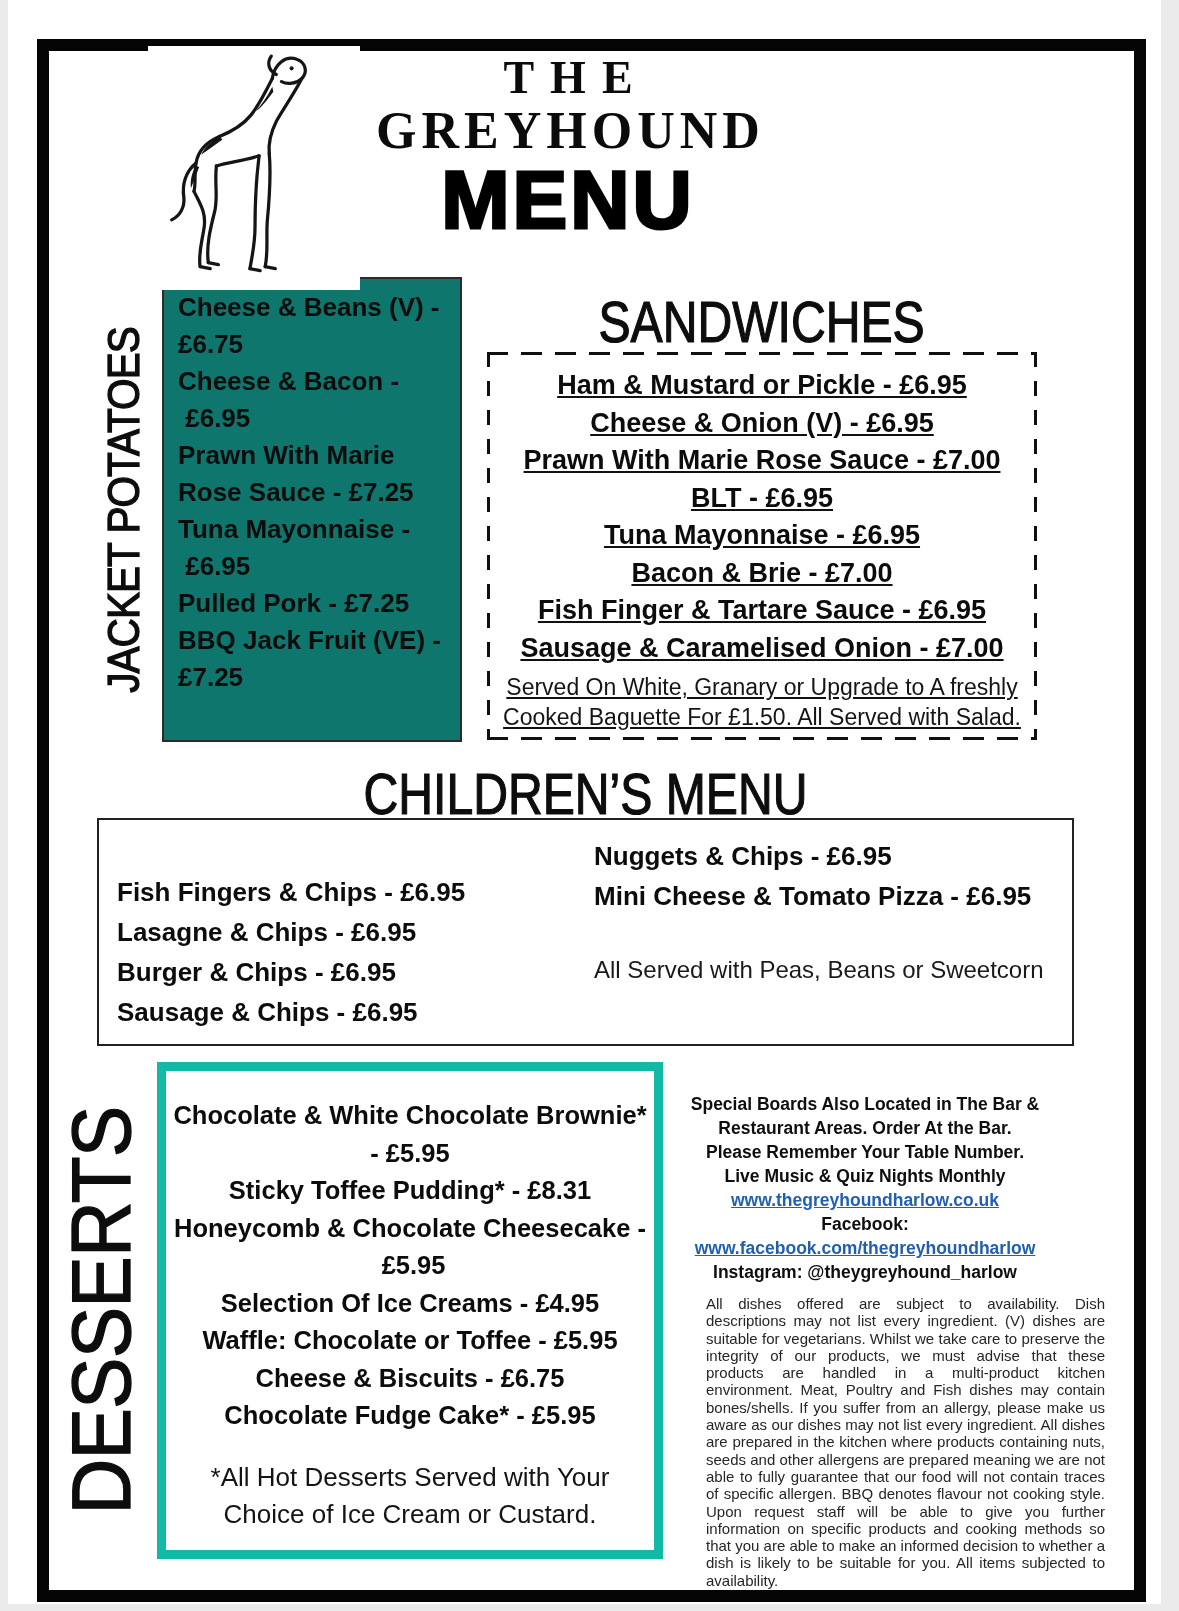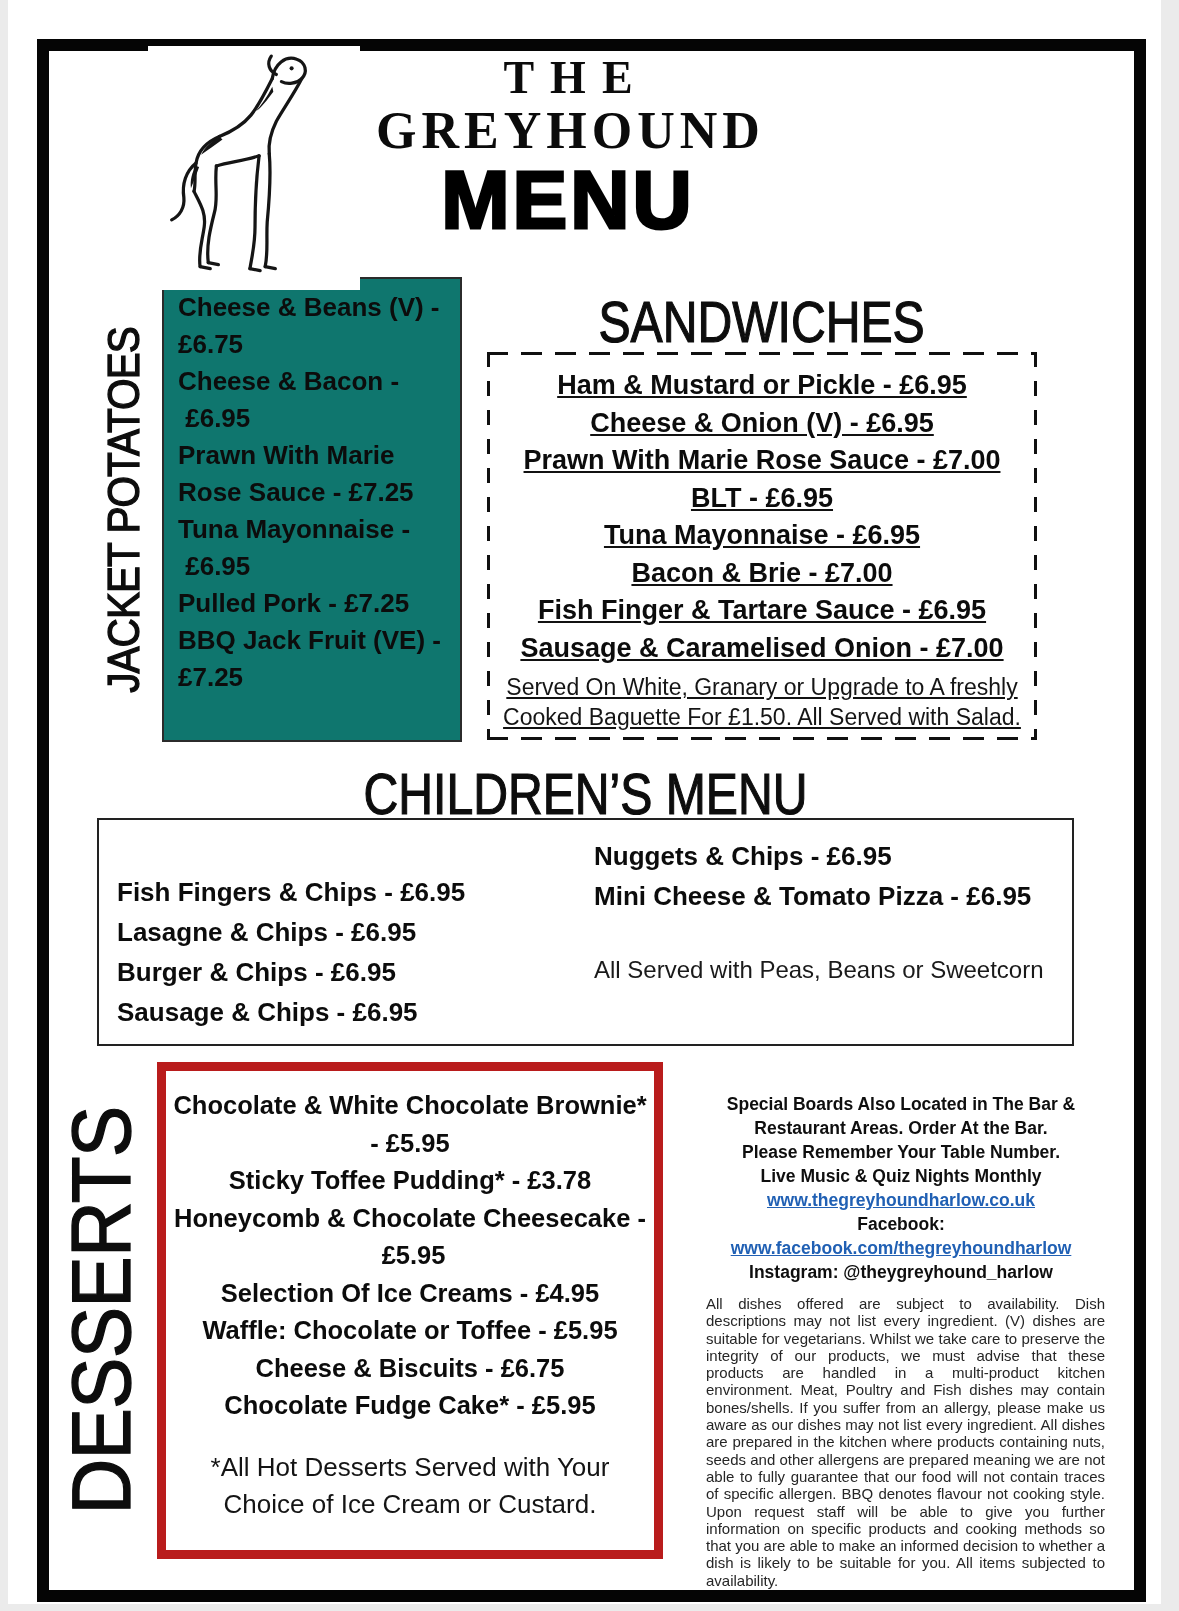--- a/index.html
+++ b/index.html
@@ -72,26 +72,26 @@
     position:absolute;left:97px;top:818px;width:977px;height:228px;box-sizing:border-box;
     border:2px solid #222;padding:14px 0 0 18px;
   }
   .child-col-left{position:absolute;left:18px;top:16px;width:470px;margin-top:36px;}
   .child-col-right{position:absolute;left:495px;top:16px;width:475px;}
   .child-item{font-weight:bold;font-size:26px;line-height:40px;color:#0c0c0c;}
   .child-note{font-size:24px;line-height:32px;color:#1a1a1a;margin-top:38px;}
   
   .dessert-box{
     position:absolute;left:157px;top:1062px;width:506px;height:497px;box-sizing:border-box;
-    border:9px solid #b91c1c;text-align:center;padding-top:16px;
+    border:9px solid #14b8a6;text-align:center;padding-top:26px;
   }
   .dessert-item{font-weight:bold;font-size:25.5px;line-height:37.5px;color:#0c0c0c;padding:0 6px;}
   .dessert-note{font-size:26px;line-height:37px;color:#141414;margin-top:24px;padding:0 10px;}
   
-  .info-block{position:absolute;left:700px;top:1092px;width:402px;text-align:center;}
+  .info-block{position:absolute;left:664px;top:1092px;width:402px;text-align:center;}
   .info-line{font-weight:bold;font-size:17.5px;line-height:24px;color:#0e0e0e;}
   .info-link{display:block;font-weight:bold;font-size:17.5px;line-height:24px;text-decoration:underline;cursor:pointer;}
   .disclaimer{
     position:absolute;left:706px;top:1295px;width:399px;
     font-size:15px;line-height:17.3px;color:#262626;text-align:justify;
   }
 </style>
 </head>
 <body>
 
@@ -186,21 +186,21 @@
     <div class="child-note">All Served with Peas, Beans or Sweetcorn</div>
   </div>
 </div>
 
 <div class="vlabel vlabel-desserts">
   <span>DESSERTS</span>
 </div>
 <div class="dessert-box">
   <div>
       <div class="dessert-item">Chocolate &amp; White Chocolate Brownie* - £5.95</div>
-      <div class="dessert-item">Sticky Toffee Pudding* - £3.78</div>
+      <div class="dessert-item">Sticky Toffee Pudding* - £8.31</div>
       <div class="dessert-item">Honeycomb &amp; Chocolate Cheesecake -&nbsp;£5.95</div>
       <div class="dessert-item">Selection Of Ice Creams - £4.95</div>
       <div class="dessert-item">Waffle: Chocolate or Toffee - £5.95</div>
       <div class="dessert-item">Cheese &amp; Biscuits - £6.75</div>
       <div class="dessert-item">Chocolate Fudge Cake* - £5.95</div>
     </div>
   <div class="dessert-note">*All Hot Desserts Served with Your Choice of Ice Cream or Custard.</div>
 </div>
 
 <div class="info-block">

